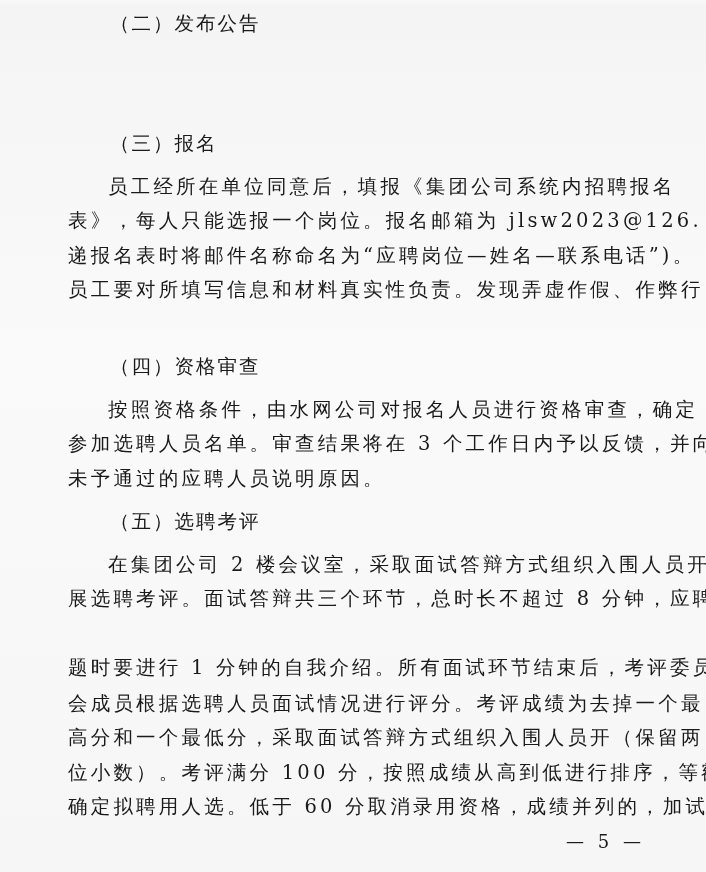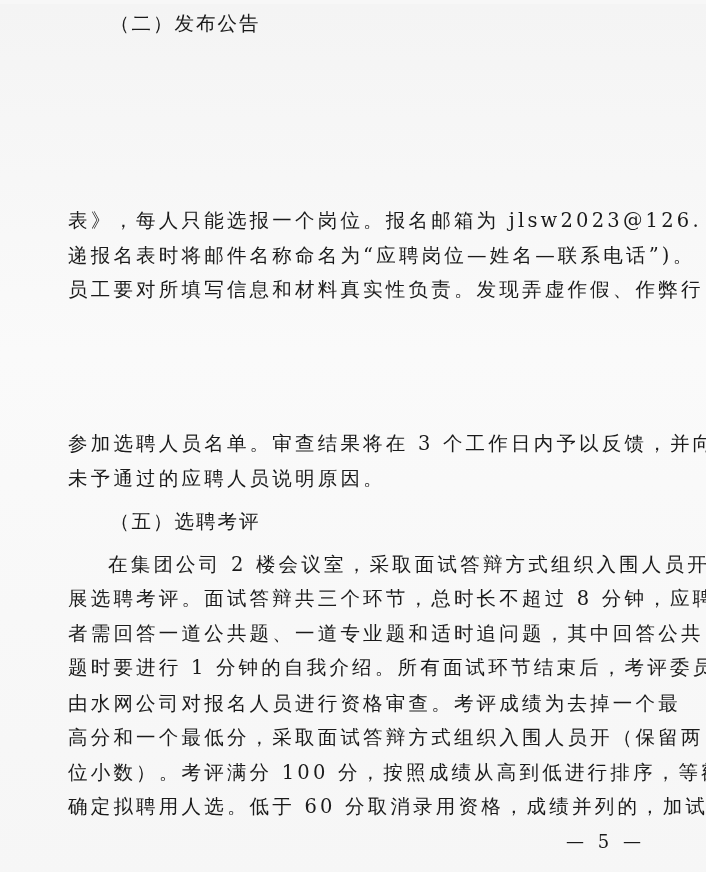--- a/index.html
+++ b/index.html
@@ -17,31 +17,34 @@
   .heading { left:110px; letter-spacing:2px; }
   .pagenum { position:absolute; left:566px; top:827px; font-size:18px; letter-spacing:4px; }
 </style>
 </head>
 <body>
 
 <div class="page">
 
   <div class="line heading" style="top:8px">（二）发布公告</div>
 
+  <div class="line heading" style="top:128px">（三）报名</div>
+  <div class="line indent" style="top:171px">员工经所在单位同意后，填报《集团公司系统内招聘报名</div>
   <div class="line" style="top:205px">表》，每人只能选报一个岗位。报名邮箱为 jlsw2023@126. com（投</div>
   <div class="line" style="top:274px">员工要对所填写信息和材料真实性负责。发现弄虚作假、作弊行</div>
   <div class="line" style="top:240px">递报名表时将邮件名称命名为“应聘岗位—姓名—联系电话”)。</div>
 
+  <div class="line heading" style="top:351px">（四）资格审查</div>
+  <div class="line indent" style="top:394px">按照资格条件，由水网公司对报名人员进行资格审查，确定</div>
   <div class="line" style="top:428px">参加选聘人员名单。审查结果将在 3 个工作日内予以反馈，并向</div>
   <div class="line" style="top:463px">未予通过的应聘人员说明原因。</div>
 
   <div class="line heading" style="top:506px">（五）选聘考评</div>
   <div class="line indent" style="top:549px">在集团公司 2 楼会议室，采取面试答辩方式组织入围人员开</div>
   <div class="line" style="top:583px">展选聘考评。面试答辩共三个环节，总时长不超过 8 分钟，应聘</div>
-  <div class="line" style="top:618px">者需回答一道公共题、一道专业题和适时追问题，其中回答公共</div>
   <div class="line" style="top:652px">题时要进行 1 分钟的自我介绍。所有面试环节结束后，考评委员</div>
-  <div class="line" style="top:688px">由水网公司对报名人员进行资格审查。考评成绩为去掉一个最</div>
+  <div class="line" style="top:688px">会成员根据选聘人员面试情况进行评分。考评成绩为去掉一个最</div>
   <div class="line" style="top:722px">高分和一个最低分，采取面试答辩方式组织入围人员开（保留两</div>
   <div class="line" style="top:757px">位小数）。考评满分 100 分，按照成绩从高到低进行排序，等额</div>
   <div class="line" style="top:791px">确定拟聘用人选。低于 60 分取消录用资格，成绩并列的，加试一</div>
 
   <div class="pagenum">— 5 —</div>
 </div>
 
 </body></html>

